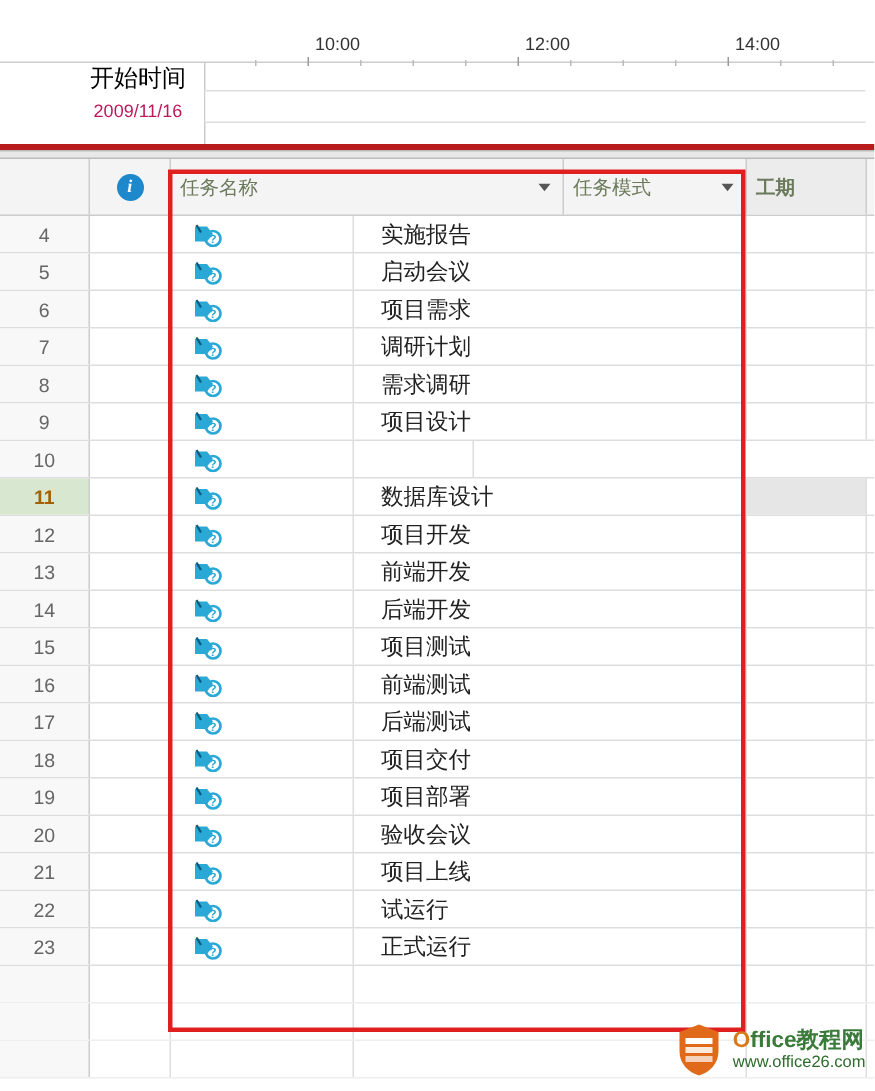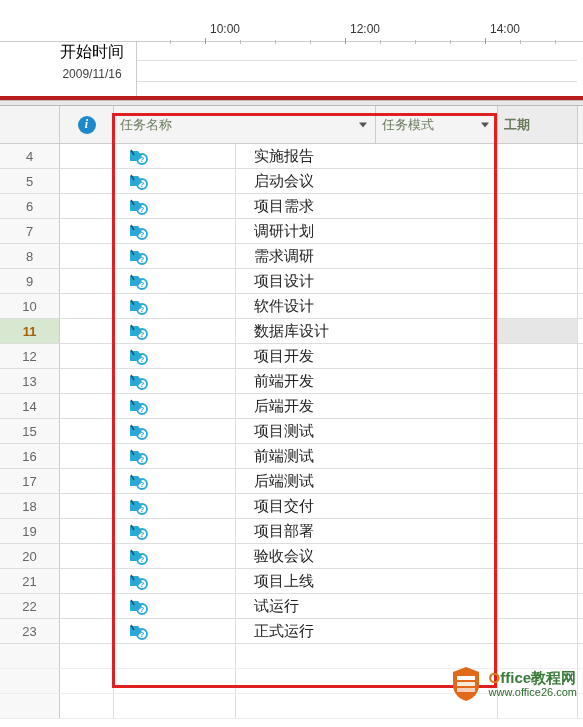--- a/index.html
+++ b/index.html
@@ -5,21 +5,21 @@
     * { box-sizing: border-box; margin: 0; padding: 0; }
     body { font-family: "Microsoft YaHei", SimSun, Arial, sans-serif; font-size: 13px; background: #fff; width: 583px; height: 727px; position: relative; overflow: hidden; }
     
     .timeline-area { position: relative; height: 100px; border-bottom: 4px solid #b91c1c; background: #fff; }
     .timeline-ticks { position: absolute; top: 22px; left: 0; right: 0; height: 20px; border-bottom: 1px solid #ccc; }
     .tick-label { position: absolute; font-size: 12px; color: #333; }
     .tick-mark { position: absolute; width: 1px; height: 6px; background: #999; top: 16px; }
     .tick-mark-sm { position: absolute; width: 1px; height: 4px; background: #bbb; top: 18px; }
     .start-block { position: absolute; top: 42px; left: 60px; text-align: center; background: #fff; }
     .start-label { font-size: 16px; color: #000000; }
-    .start-date { font-size: 12px; color: #404040; margin-top: 4px; }
+    .start-date { font-size: 12px; color: #be185d; margin-top: 4px; }
     .start-line-v { position: absolute; top: 42px; left: 136px; width: 1px; height: 54px; border-left: 1px solid #ccc; }
     .start-bar { position: absolute; top: 60px; left: 137px; height: 22px; width: 440px; background: #fff; border-top: 1px solid #ddd; border-bottom: 1px solid #ddd; }
     .hsep { height: 6px; background: #e8e8e8; border-top: 1px solid #bbb; border-bottom: 1px solid #bbb; }
     
     .grid-area { position: relative; }
     .header-row { display: flex; height: 38px; background: #f4f4f4; border-bottom: 1px solid #ccc; }
     .hdr-cell { border-right: 1px solid #ccc; display: flex; align-items: center; position: relative; color: #6a7a5a; padding: 0 6px; }
     .hdr-rownum { width: 60px; }
     .hdr-info { width: 54px; justify-content: center; }
     .hdr-mode { width: 122px; }
@@ -39,21 +39,21 @@
     .cell-info { width: 54px; }
     .cell-mode { width: 122px; padding-left: 14px; }
     .cell-name { width: 262px; padding-left: 18px; font-size: 15px; color: #222; }
     .cell-dur { width: 80px; }
     
     .task-icon { position: relative; width: 20px; height: 18px; }
     .task-icon svg { position: absolute; top: 0; left: 0; }
     
     .red-box { position: absolute; border: 3px solid #e02020; pointer-events: none; }
     
-    .watermark { position: absolute; right: 6px; bottom: 24px; display: flex; align-items: center; gap: 6px; }
+    .watermark { position: absolute; right: 6px; bottom: 8px; display: flex; align-items: center; gap: 6px; }
     .wm-shield { width: 34px; height: 38px; }
     .wm-text { line-height: 1.1; }
     .wm-line1 { font-size: 15px; font-weight: bold; }
     .wm-line1 .o1 { color: #d97a1a; }
     .wm-line1 .rest { color: #3a7a3a; }
     .wm-line2 { font-size: 11px; color: #2d6b2d; }
     
     .filler-row { display: flex; height: 25px; border-bottom: 1px solid #eee; }
   </style>
 </head>
@@ -207,21 +207,20 @@
         <div class="cell cell-mode">
           <span class="task-icon">
             <svg width="22" height="18" viewBox="0 0 22 18">
   <path d="M2 4 L10 4 L14 9 L10 14 L2 14 Z" fill="#2aa8d6"></path>
   <path d="M3 3 L6 8" stroke="#0a5a7a" stroke-width="1.5" fill="none"></path>
   <circle cx="14" cy="12" r="5" fill="none" stroke="#2aa8d6" stroke-width="1.8"></circle>
   <text x="14" y="15" text-anchor="middle" font-size="8" font-weight="bold" fill="#2aa8d6">?</text>
 </svg>
           </span>
         </div>
-        <div class="cell cell-name">软件设计</div>
         <div class="cell cell-dur"></div>
       </div>
       <div class="data-row selected">
         <div class="cell cell-rownum">11</div>
         <div class="cell cell-info"></div>
         <div class="cell cell-mode">
           <span class="task-icon">
             <svg width="22" height="18" viewBox="0 0 22 18">
   <path d="M2 4 L10 4 L14 9 L10 14 L2 14 Z" fill="#2aa8d6"></path>
   <path d="M3 3 L6 8" stroke="#0a5a7a" stroke-width="1.5" fill="none"></path>

